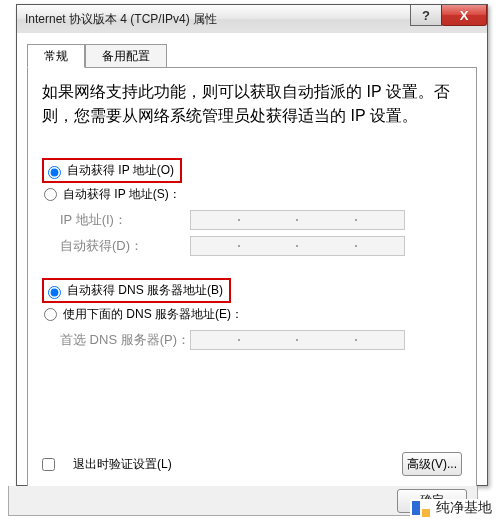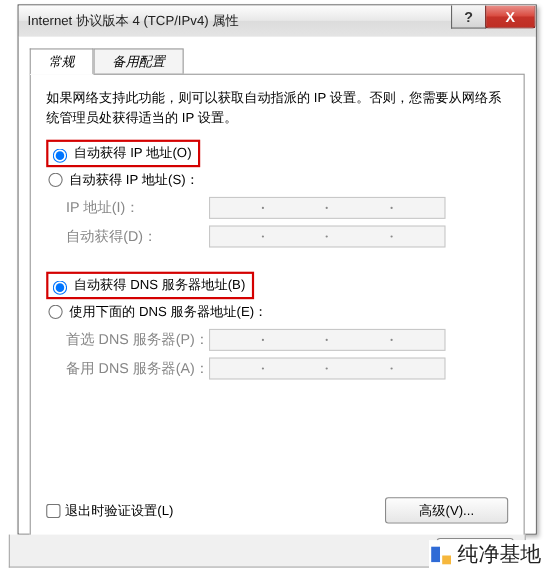--- a/index.html
+++ b/index.html
@@ -70,21 +70,20 @@
   .client {
     position: absolute;
     top: 28px;
     left: 0; right: 0; bottom: 0;
     background: #fff;
   }
   .tabs {
     position: relative;
     margin: 10px 10px 0 10px;
     height: 24px;
-    font-style: italic;
   }
   .tab {
     display: inline-block;
     padding: 4px 16px 3px 16px;
     border: 1px solid #9a9a9a;
     background: #fff;
     position: relative;
     top: 1px;
     font-size: 12px;
     height: 15px;
@@ -100,23 +99,23 @@
   }
   .tabpanel {
     margin: 0 10px 10px 10px;
     border: 1px solid #9a9a9a;
     padding: 12px 14px 10px 14px;
     height: 398px;
     background: #fff;
     position: relative;
   }
   .desc {
-    font-size: 12px;
+    font-size: 16px;
     line-height: 1.5;
-    margin-bottom: 12px;
+    margin-bottom: 31px;
   }
   .group {
     margin-bottom: 6px;
   }
   .radio-row {
     display: flex;
     align-items: center;
     height: 22px;
     margin-bottom: 2px;
   }
@@ -158,26 +157,26 @@
     position: absolute;
     left: 14px; right: 14px;
     bottom: 12px;
     display: flex;
     align-items: center;
     justify-content: space-between;
   }
   .checkbox-row {
     display: flex;
     align-items: center;
-    gap: 4px;
+    gap: 18px;
   }
   .checkbox-row input { margin: 0; }
   .btn {
     height: 22px;
-    padding: 0 30px;
+    padding: 0 4px;
     border: 1px solid #8a8a8a;
     background: linear-gradient(to bottom, #fdfdfd, #e6e6e6);
     border-radius: 3px;
     font-size: 12px;
     display: inline-flex;
     align-items: center;
     cursor: default;
   }
   .footer {
     position: absolute;
@@ -197,21 +196,21 @@
   }
   .btn.ok { padding: 0 22px; }
   
   .wm {
     position: absolute;
     right: 6px;
     bottom: 2px;
     display: flex;
     align-items: center;
     gap: 6px;
-    font-size: 19px;
+    font-size: 14px;
     color: #222;
     background: #fff;
     padding: 0 2px;
     margin-left: 32px;
   }
   .wm-logo {
     width: 18px; height: 18px;
     position: relative;
   }
   .wm-logo::before {
@@ -293,32 +292,20 @@
             <input type="radio" name="dns" checked="" style="">
             <span>自动获得 DNS 服务器地址(B)</span>
           </span>
         </div>
         <div class="radio-row">
           <input type="radio" name="dns" style="">
           <span>使用下面的 DNS 服务器地址(E)：</span>
         </div>
         <div class="field-row">
           <span class="field-label">首选 DNS 服务器(P)：</span>
-          <div class="ip-input">
-            <span></span>
-              <span class="ip-dot"></span>
-              <span></span>
-              <span class="ip-dot"></span>
-              <span></span>
-              <span class="ip-dot"></span>
-              <span></span>
-          </div>
-        </div>
-        <div class="field-row">
-          <span class="field-label">备用 DNS 服务器(A)：</span>
           <div class="ip-input">
             <span></span>
               <span class="ip-dot"></span>
               <span></span>
               <span class="ip-dot"></span>
               <span></span>
               <span class="ip-dot"></span>
               <span></span>
           </div>
         </div>

